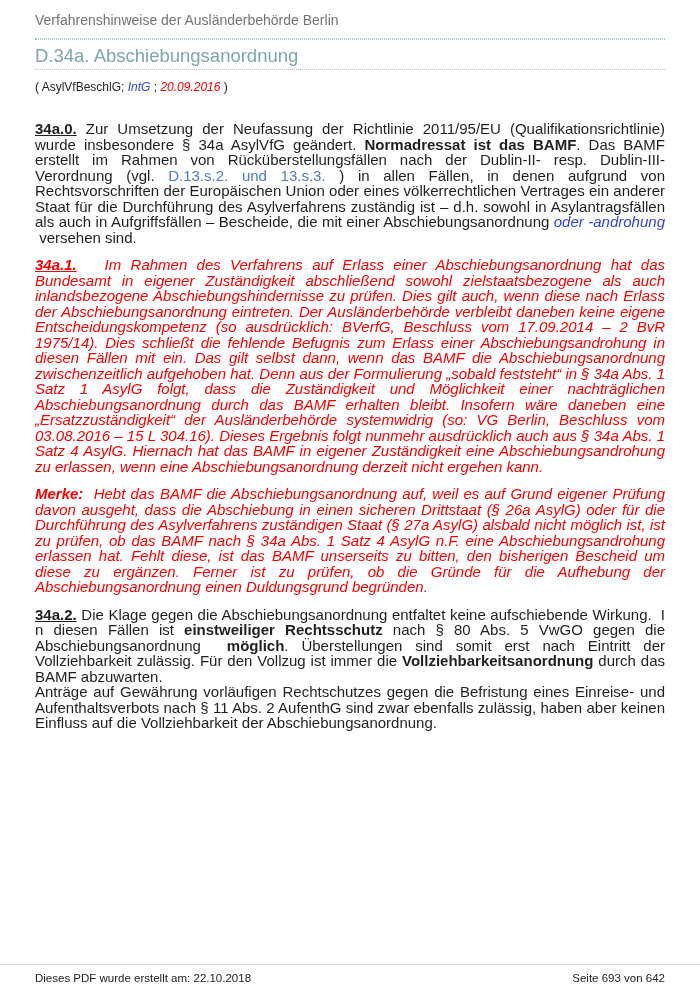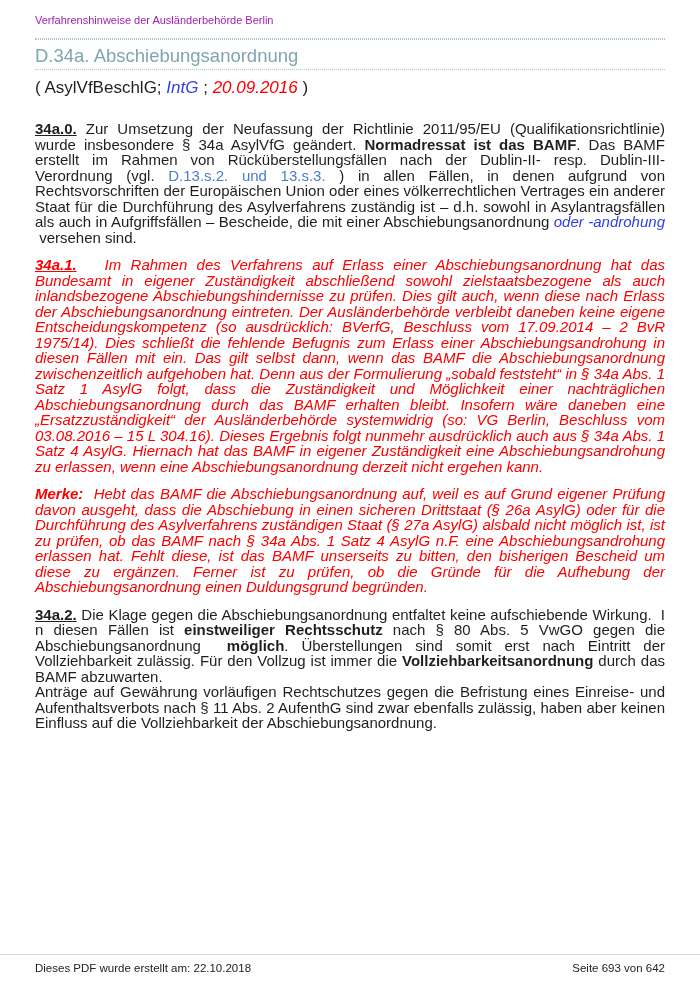--- a/index.html
+++ b/index.html
@@ -17,23 +17,23 @@
   }
   .content { padding: 11px 35px 0 35px; }
 
   .rule {
     border: none;
     border-top: 1px dotted #aec9ce;
     height: 0;
   }
 
   .masthead {
-    font-size: 11px;
+    font-size: 14px;
     line-height: 18px;
-    color: #a21caf;
+    color: #737373;
     font-weight: 400;
     margin-bottom: 9px;
   }
   .doc-title {
     margin-top: 13px;
     font-size: 28px;
     line-height: 30px;
     font-weight: 400;
     color: #242424;
     margin-bottom: 4px;
@@ -41,21 +41,21 @@
   .section-heading {
     margin-top: 5px;
     font-size: 18.5px;
     line-height: 22px;
     font-weight: 400;
     color: #7da6ae;
     margin-bottom: 2px;
   }
   .meta-line {
     margin-top: 10px;
-    font-size: 17px;
+    font-size: 12px;
     line-height: 15px;
     color: #1f1f1f;
   }
 
   .para {
     font-size: 15px;
     line-height: 15.5px;
     text-align: justify;
     margin-top: 12px;
     color: #1f1f1f;
@@ -78,21 +78,21 @@
     margin-top: 13px;
     font-size: 11.5px;
     line-height: 15px;
   }
 
   .footer {
     position: absolute;
     left: 0;
     right: 0;
     bottom: 0;
-    height: 36px;
+    height: 26px;
     border-top: 1px solid #d9d9d9;
     padding: 7px 35px 8px 35px;
     display: flex;
     justify-content: space-between;
     font-size: 11.5px;
     color: #232323;
     background: #ffffff;
   }
 </style>
 </head>

